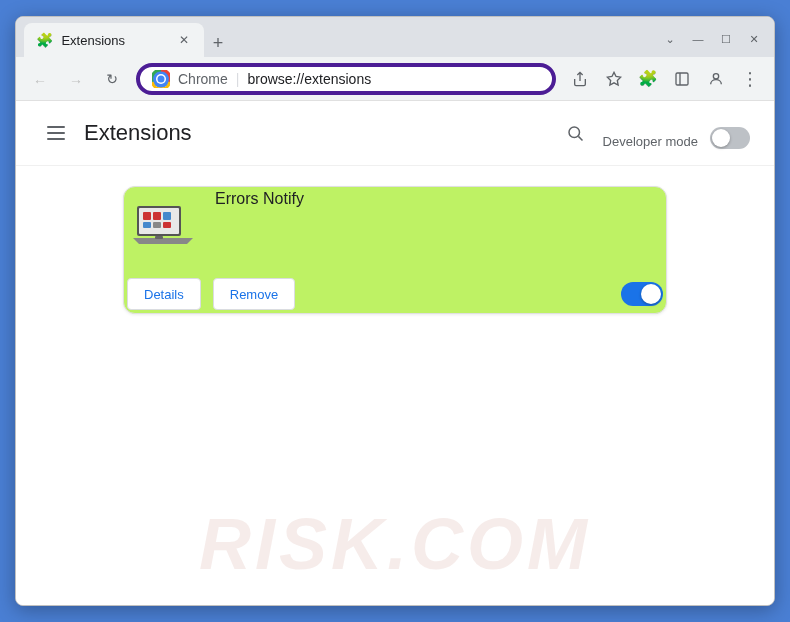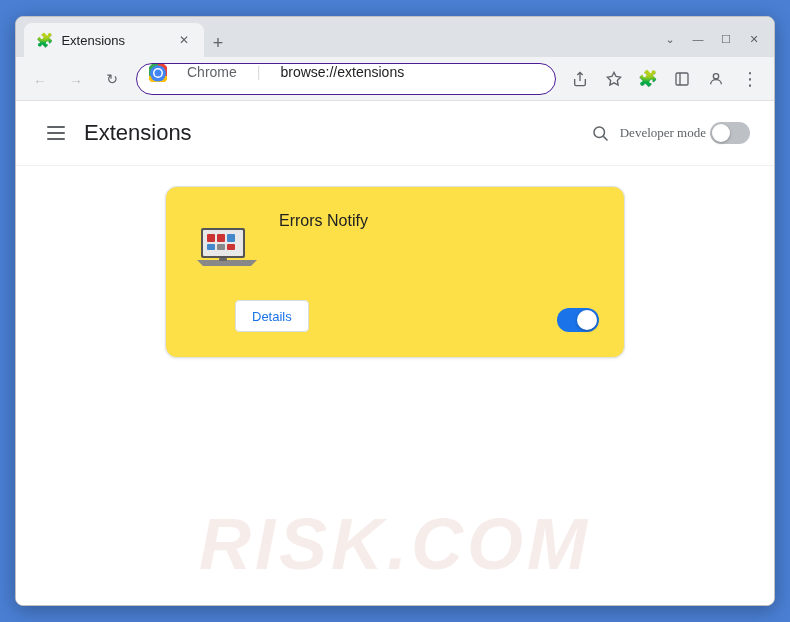--- a/index.html
+++ b/index.html
@@ -108,26 +108,26 @@
       border-radius: 50%;
       cursor: pointer;
       color: #5f6368;
       font-size: 14px;
     }
     .nav-btn.disabled { color: #c0c0c0; cursor: default; }
     .address-bar {
       flex: 1;
       height: 32px;
       background: #fff;
-      border: 1px solid #4c1d95;
+      border: 4px solid #4c1d95;
       border-radius: 16px;
       display: flex;
-      align-items: flex-start;
+      align-items: center;
       padding: 0 12px;
-      gap: 20px;
+      gap: 8px;
       font-size: 14px;
       color: #202124;
       margin: 0 4px;
     }
     .chrome-icon {
       width: 18px;
       height: 18px;
     }
     .address-url { color: #202124; }
     .toolbar-icons {
@@ -183,23 +183,22 @@
       border-radius: 1px;
     }
     .ext-title {
       font-size: 22px;
       font-weight: 400;
       color: #202124;
     }
     .header-right {
       margin-left: auto;
       display: flex;
-      align-items: center;
-      gap: 4px;
-      font-family: Liberation Serif, serif;
+      align-items: flex-end;
+      gap: 12px;
     }
     .search-icon-btn {
       width: 32px;
       height: 32px;
       display: flex;
       align-items: center;
       justify-content: center;
       cursor: pointer;
       border-radius: 50%;
       color: #5f6368;
@@ -261,25 +260,25 @@
       font-weight: 900;
       color: rgba(180, 100, 80, 0.07);
       white-space: nowrap;
       pointer-events: none;
       user-select: none;
       font-style: italic;
     }
 
     
     .ext-card {
-      background: #fde047;
+      background: #bef264;
       border: 1px solid #e0e0e0;
       border-radius: 12px;
-      padding: 25px;
-      width: 460px;
+      padding: 3px;
+      width: 544px;
       margin: 0 auto;
       box-shadow: 0 1px 3px rgba(0,0,0,0.08);
       position: relative;
       z-index: 1;
     }
     .card-top {
       display: flex;
       gap: 16px;
       margin-bottom: 16px;
     }
@@ -300,23 +299,22 @@
       color: #202124;
       margin-bottom: 6px;
     }
     .ext-desc {
       font-size: 13px;
       color: #5f6368;
       line-height: 1.5;
     }
     .card-bottom {
       display: flex;
-      align-items: flex-end;
+      align-items: center;
       gap: 12px;
-      margin-left: 44px;
     }
     .card-btn {
       height: 32px;
       padding: 0 16px;
       border: 1px solid #dadce0;
       border-radius: 4px;
       background: white;
       font-size: 13px;
       color: #1a73e8;
       cursor: pointer;
@@ -464,20 +462,21 @@
               <path d="M2 40 L62 40 L56 46 L8 46 Z" fill="#888"></path>
               <rect x="24" y="38" width="8" height="3" rx="1" fill="#666"></rect>
             </svg>
           </div>
           <div class="ext-info">
             <div class="ext-name">Errors Notify</div>
           </div>
         </div>
         <div class="card-bottom">
           <button class="card-btn">Details</button>
+          <button class="card-btn">Remove</button>
           <div class="card-toggle">
             <div class="knob"></div>
           </div>
         </div>
       </div>
     </div>
   </div>
 </div>
 
 </body></html>

